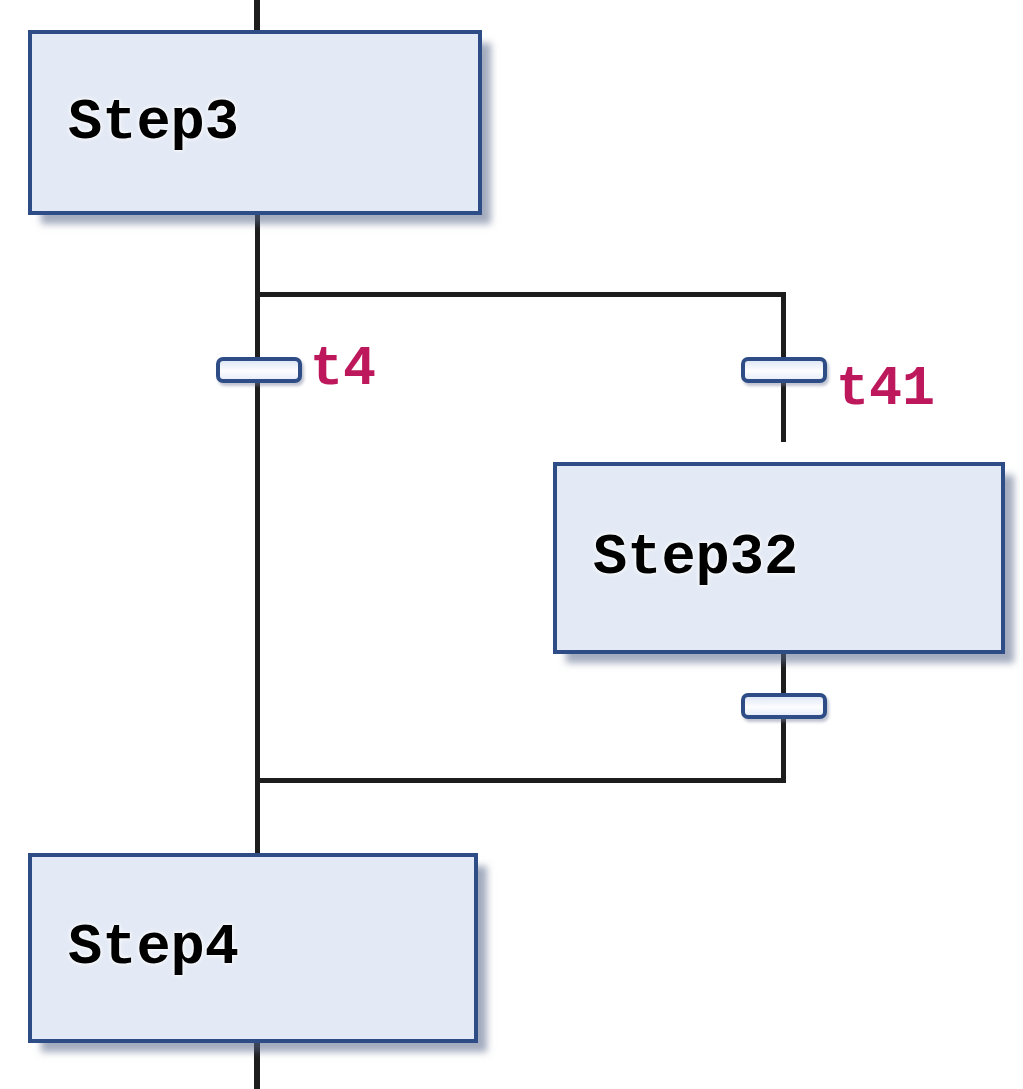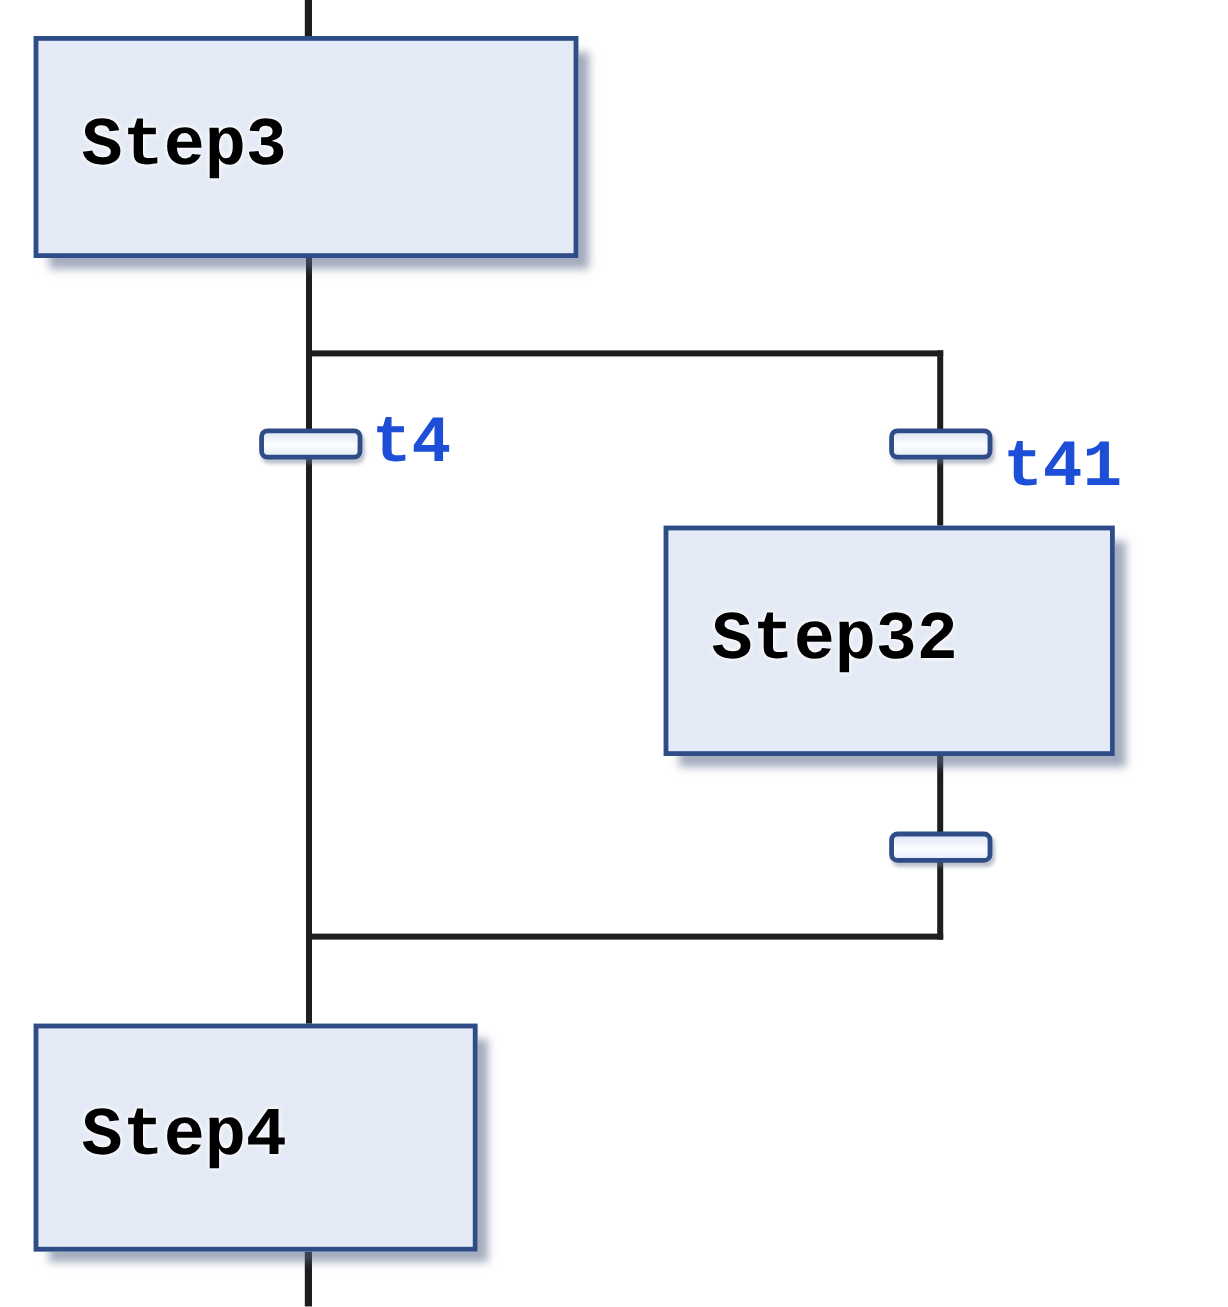--- a/index.html
+++ b/index.html
@@ -49,21 +49,21 @@
     border: 4px solid var(--transition-border, #2e4d87);
     border-radius: 7px;
     box-shadow: 2px 3px 3px rgba(110, 122, 148, 0.45);
     z-index: 3;
   }
   .tlabel {
     position: absolute;
     font-size: 55px;
     font-weight: bold;
     line-height: 68px;
-    color: #1d4ed8;
+    color: #be185d;
     text-shadow: 0 0 3px #ffffff, 0 0 5px #ffffff;
     z-index: 4;
     white-space: nowrap;
   }
 </style>
 </head>
 <body>
 
 <div class="canvas">
 
@@ -78,25 +78,25 @@
   <div class="line" style="left:781px; top:628px; width:5px; height:155px;"></div>
 
   <div class="line" style="left:255px; top:778px; width:531px; height:5px;"></div>
 
   <div class="line" style="left:254px; top:1041px; width:6px; height:48px;"></div>
 
   <div class="step" style="left:28px; top:30px; width:454px; height:185px;">
     <span class="step-label">Step3</span>
   </div>
 
-  <div class="step" style="left:553px; top:438px; width:376px; height:192px;text-align:right;">
+  <div class="step" style="left:553px; top:462px; width:452px; height:192px;text-align:right;">
     <span class="step-label">Step32</span>
   </div>
 
-  <div class="step" style="left:28px; top:853px; width:370px; height:190px;">
+  <div class="step" style="left:28px; top:853px; width:450px; height:190px;">
     <span class="step-label">Step4</span>
   </div>
 
   <div class="tbar" style="left:216px; top:357px;"></div>
 
   <div class="tbar" style="left:741px; top:357px;"></div>
 
   <div class="tbar" style="left:741px; top:693px;"></div>
 
   <div class="tlabel" style="left:310px; top:336px;">t4</div>

